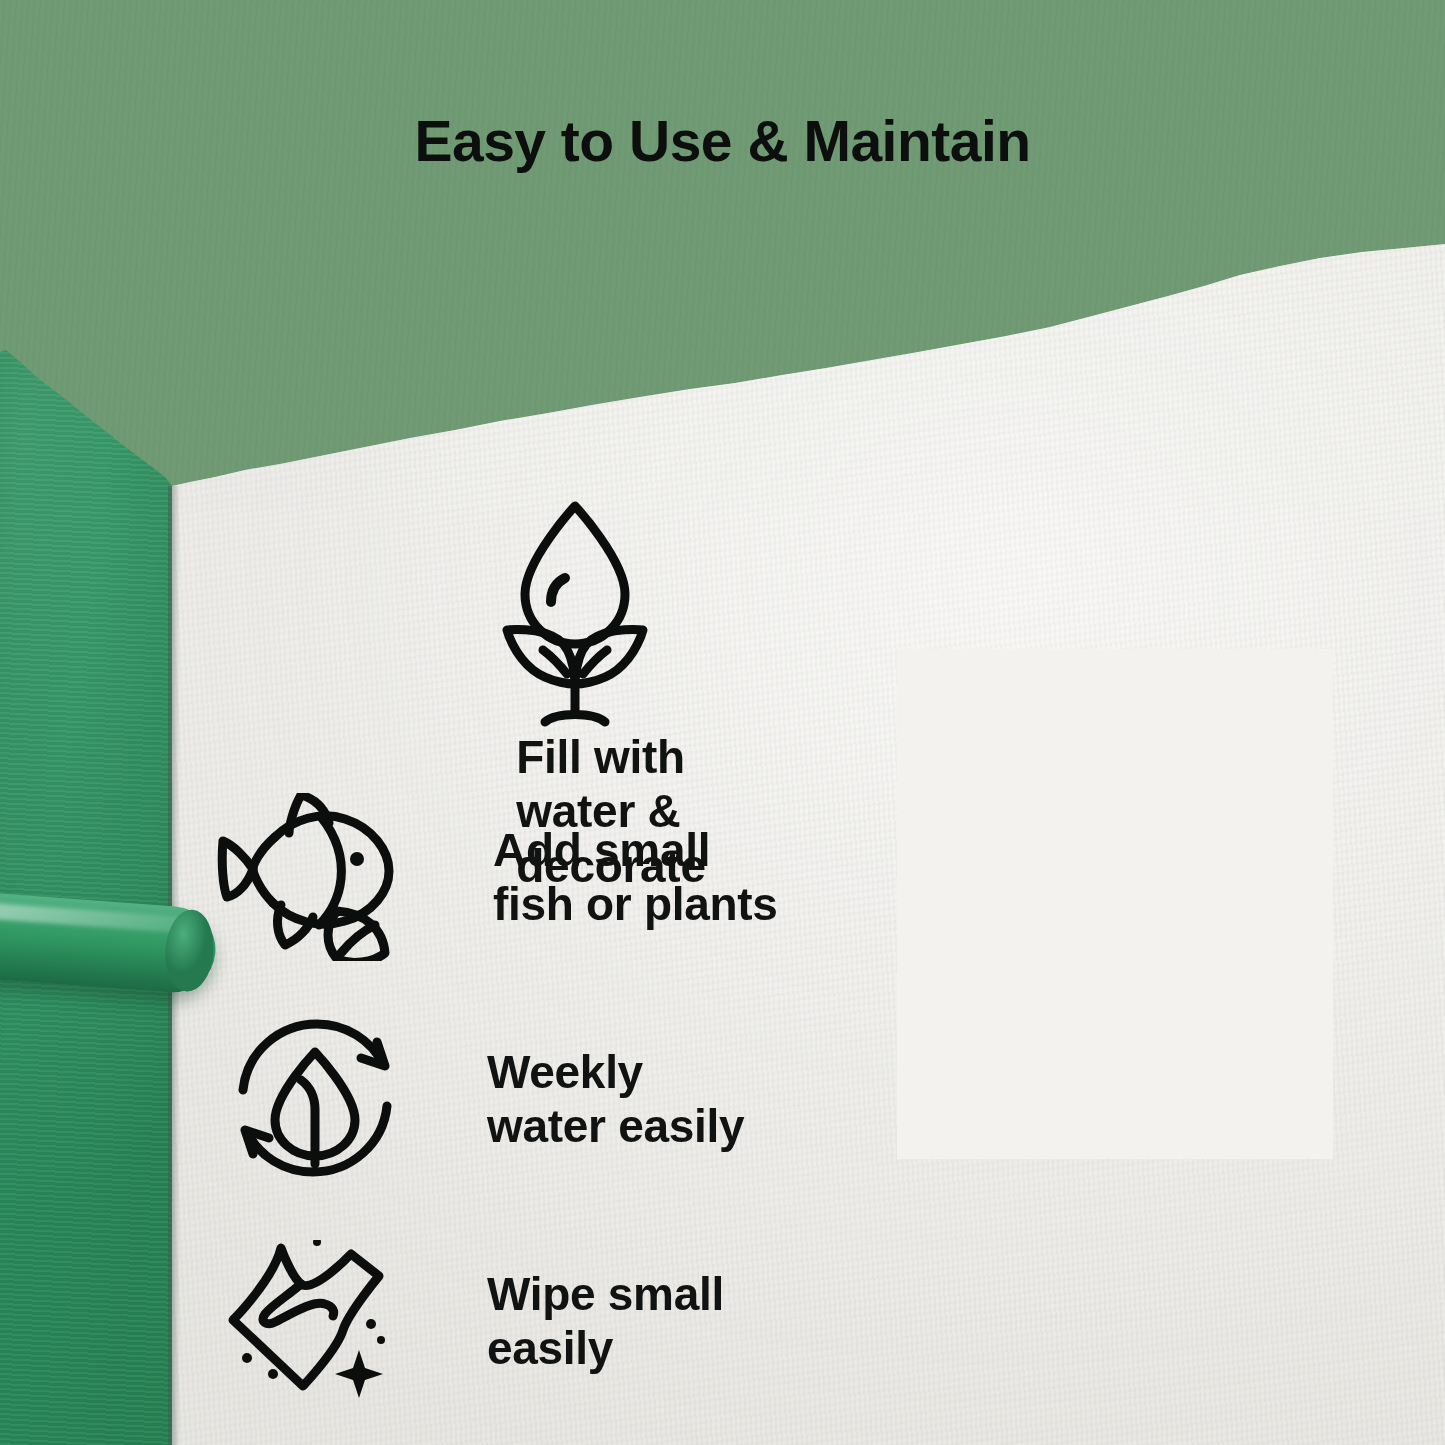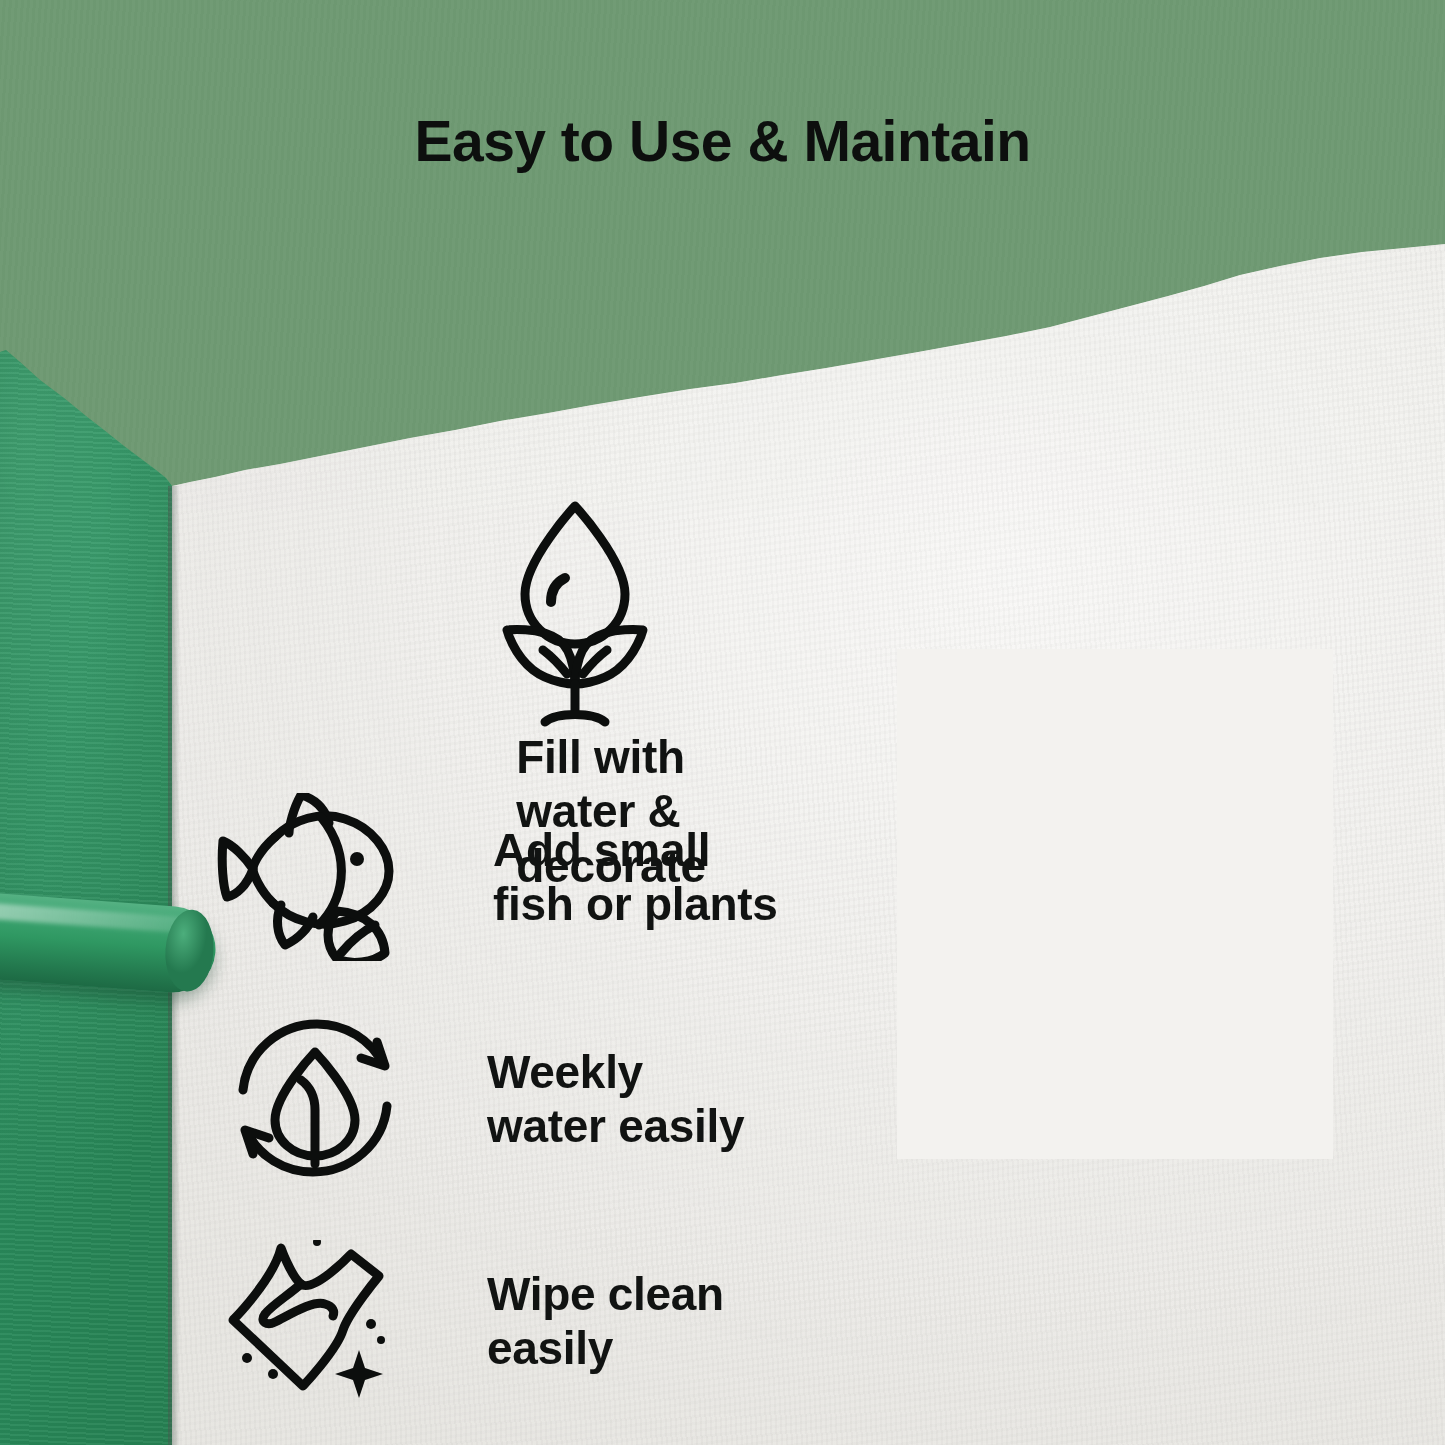--- a/index.html
+++ b/index.html
@@ -209,21 +209,21 @@
           <path d="M56 8 C56 8 66 36 76 44 C88 54 126 14 126 14 L154 36 C154 36 124 72 118 90 C112 110 78 146 78 146 L8 80 C8 80 48 40 56 8 Z"></path>
           <path d="M76 44 C62 56 46 66 40 74 C34 82 42 86 50 82 C66 74 88 60 100 64 C108 66 110 72 108 76"></path>
           <path d="M134 110 L140 128 L158 134 L140 140 L134 158 L128 140 L110 134 L128 128 Z" fill="#0c0e0d" stroke="none"></path>
           <circle cx="146" cy="84" r="5" fill="#0c0e0d" stroke="none"></circle>
           <circle cx="156" cy="100" r="4" fill="#0c0e0d" stroke="none"></circle>
           <circle cx="22" cy="118" r="5" fill="#0c0e0d" stroke="none"></circle>
           <circle cx="48" cy="134" r="5" fill="#0c0e0d" stroke="none"></circle>
           <circle cx="92" cy="2" r="4" fill="#0c0e0d" stroke="none"></circle>
         </svg>
       </div>
-      <div class="row-text">Wipe clean
+      <div class="row-text">Wipe small
 easily</div>
     </div>
 
   </div>
 
   <div class="product">
     <div class="photo-bg"></div>
     <svg width="420" height="500" viewBox="0 0 420 500">
       <defs>
         <linearGradient id="water" x1="0" y1="0" x2="1" y2="1">

